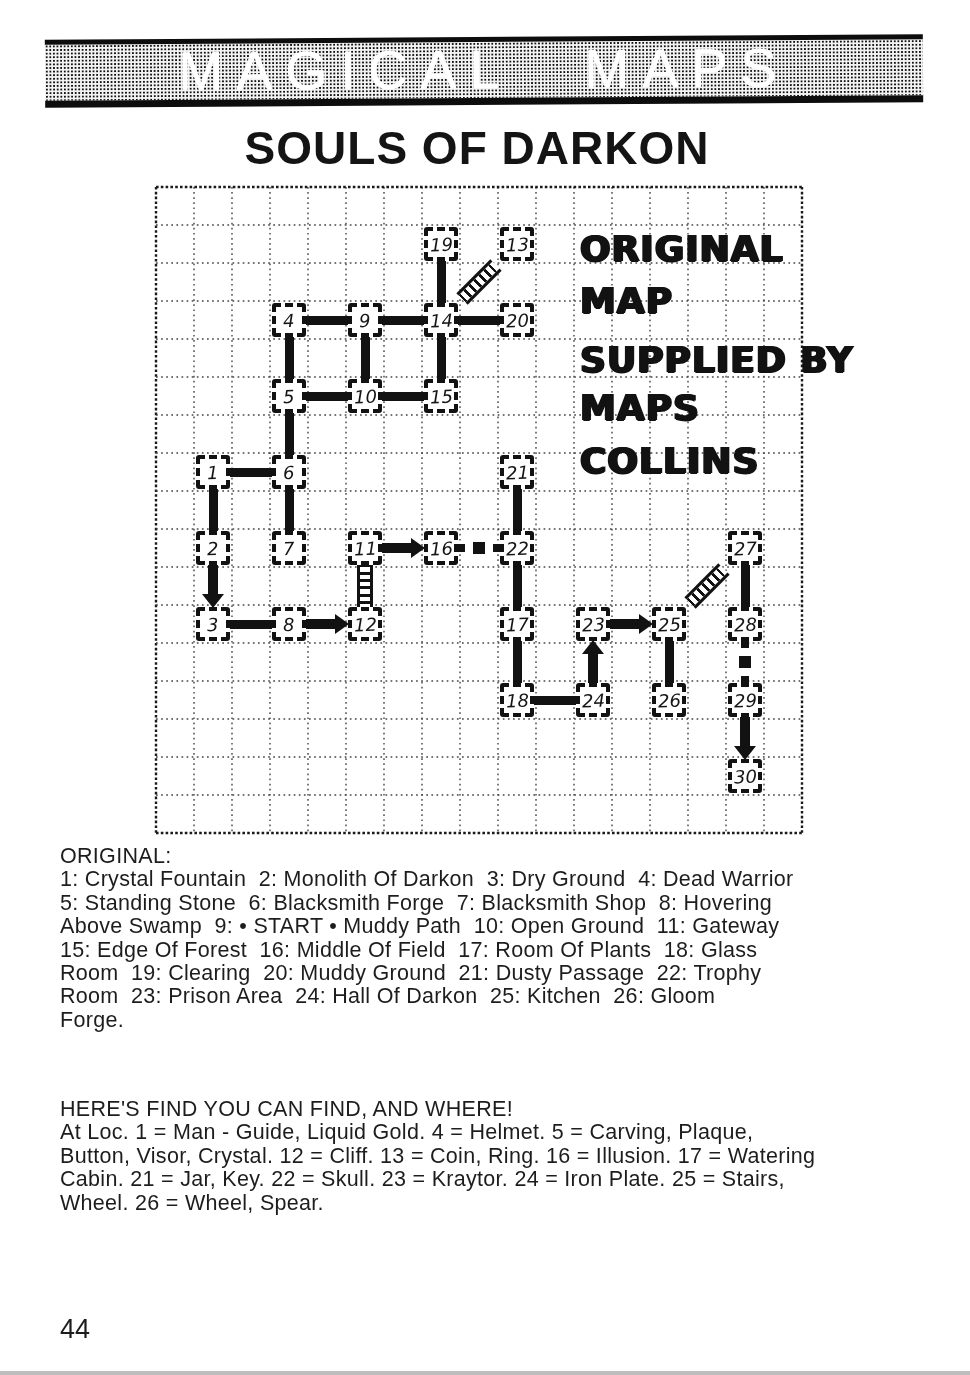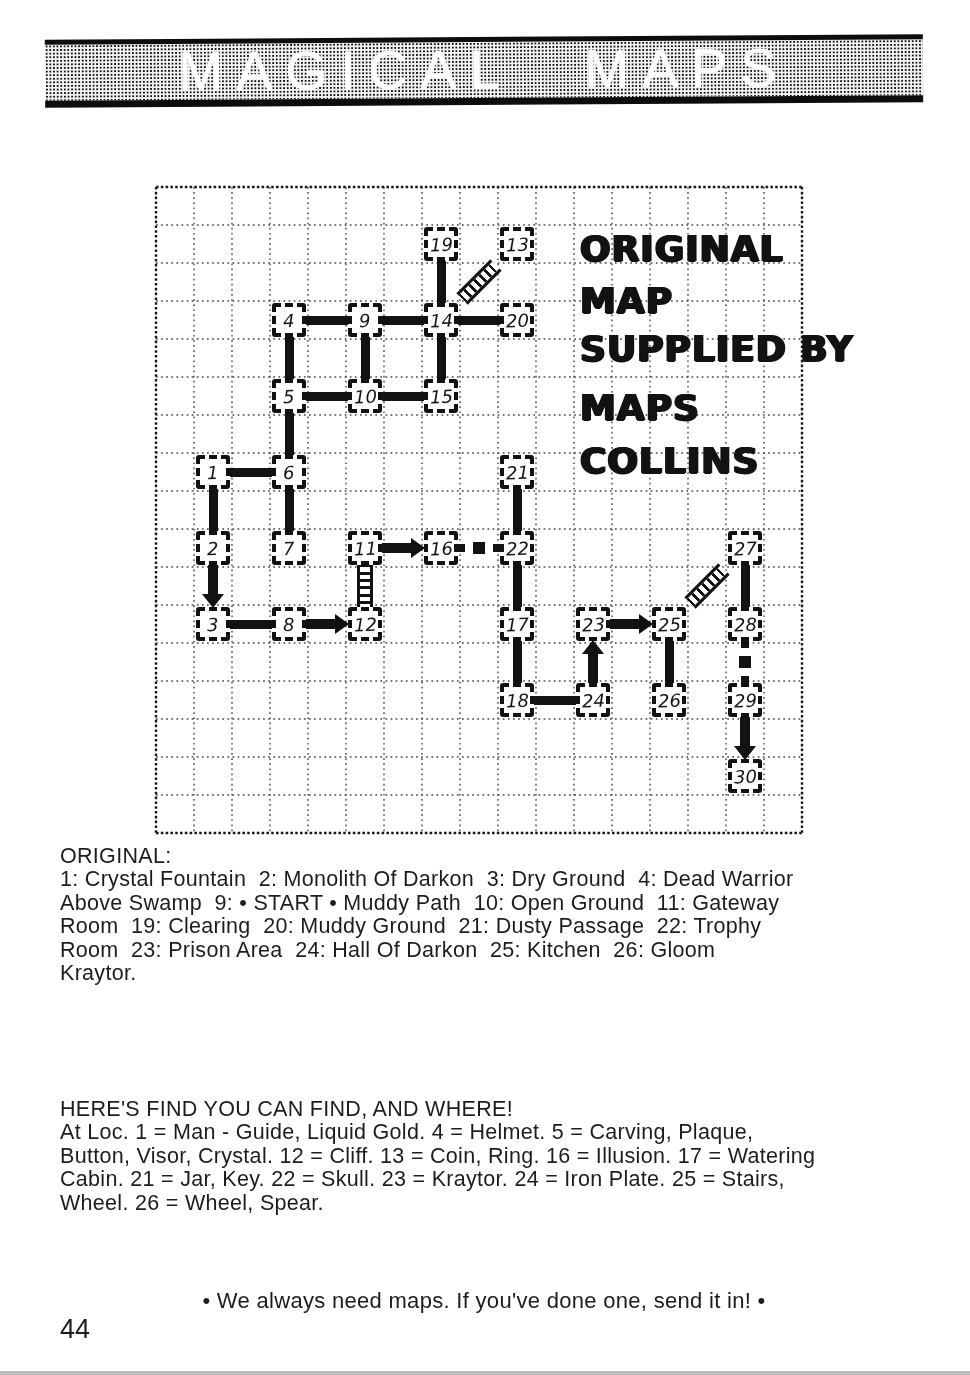--- a/index.html
+++ b/index.html
@@ -51,25 +51,26 @@
 </style>
 </head>
 <body>
 
 <div id="page">
 
   <div id="banner">
     <span class="btxt">MAGICAL MAPS</span>
   </div>
 
+  <div id="ptitle">SOULS OF DARKON</div>
 
   <div id="map">
     <div class="credit" style="top:44px;">ORIGINAL</div>
     <div class="credit" style="top:96px;">MAP</div>
-    <div class="credit" style="top:144px;">SUPPLIED BY</div>
+    <div class="credit" style="top:155px;">SUPPLIED BY</div>
     <div class="credit" style="top:203px;">MAPS</div>
     <div class="credit" style="top:256px;">COLLINS</div>
   <svg width="652" height="652" style="position: absolute; left: -3px; top: -3px; z-index: 0;">
         <line x1="3" y1="3" x2="3" y2="649" stroke="#1a1a1a" stroke-width="2.4" stroke-dasharray="2.6 2.2"></line>
         <line x1="41" y1="3" x2="41" y2="649" stroke="#454545" stroke-width="1.4" stroke-dasharray="1.7 3.4"></line>
         <line x1="79" y1="3" x2="79" y2="649" stroke="#454545" stroke-width="1.4" stroke-dasharray="1.7 3.4"></line>
         <line x1="117" y1="3" x2="117" y2="649" stroke="#454545" stroke-width="1.4" stroke-dasharray="1.7 3.4"></line>
         <line x1="155" y1="3" x2="155" y2="649" stroke="#454545" stroke-width="1.4" stroke-dasharray="1.7 3.4"></line>
         <line x1="193" y1="3" x2="193" y2="649" stroke="#454545" stroke-width="1.4" stroke-dasharray="1.7 3.4"></line>
         <line x1="231" y1="3" x2="231" y2="649" stroke="#454545" stroke-width="1.4" stroke-dasharray="1.7 3.4"></line>
@@ -473,33 +474,34 @@
         <div class="notch" style="left: 17px; top: -4px; width: 4px; height: 5px;"></div>
         <div class="notch" style="left: 5px; top: 25px; width: 4px; height: 5px;"></div>
         <div class="notch" style="left: 17px; top: 25px; width: 4px; height: 5px;"></div>
       </div>
     </div>
 
   <div class="tblock" style="top:845px;">
     <div class="tline">ORIGINAL:</div>
     <div>
         <div class="tline">1: Crystal Fountain  2: Monolith Of Darkon  3: Dry Ground  4: Dead Warrior</div>
+        <div class="tline">5: Standing Stone  6: Blacksmith Forge  7: Blacksmith Shop  8: Hovering</div>
         <div class="tline">Above Swamp  9: • START • Muddy Path  10: Open Ground  11: Gateway</div>
+        <div class="tline">15: Edge Of Forest  16: Middle Of Field  17: Room Of Plants  18: Glass</div>
         <div class="tline">Room  19: Clearing  20: Muddy Ground  21: Dusty Passage  22: Trophy</div>
         <div class="tline">Room  23: Prison Area  24: Hall Of Darkon  25: Kitchen  26: Gloom</div>
-        <div class="tline">Kraytor.</div>
+        <div class="tline">Forge.</div>
       </div>
   </div>
 
   <div class="tblock" style="top:1098px;">
     <div class="tline">HERE'S FIND YOU CAN FIND, AND WHERE!</div>
     <div>
         <div class="tline">At Loc. 1 = Man - Guide, Liquid Gold. 4 = Helmet. 5 = Carving, Plaque,</div>
         <div class="tline">Button, Visor, Crystal. 12 = Cliff. 13 = Coin, Ring. 16 = Illusion. 17 = Watering</div>
         <div class="tline">Cabin. 21 = Jar, Key. 22 = Skull. 23 = Kraytor. 24 = Iron Plate. 25 = Stairs,</div>
         <div class="tline">Wheel. 26 = Wheel, Spear.</div>
       </div>
   </div>
 
-  <div id="footerline">• We always need maps. If you've done one, send it in! •</div>
   <div id="pagenum">44</div>
   <div id="bottomedge"></div>
 </div>
 
 </body></html>

